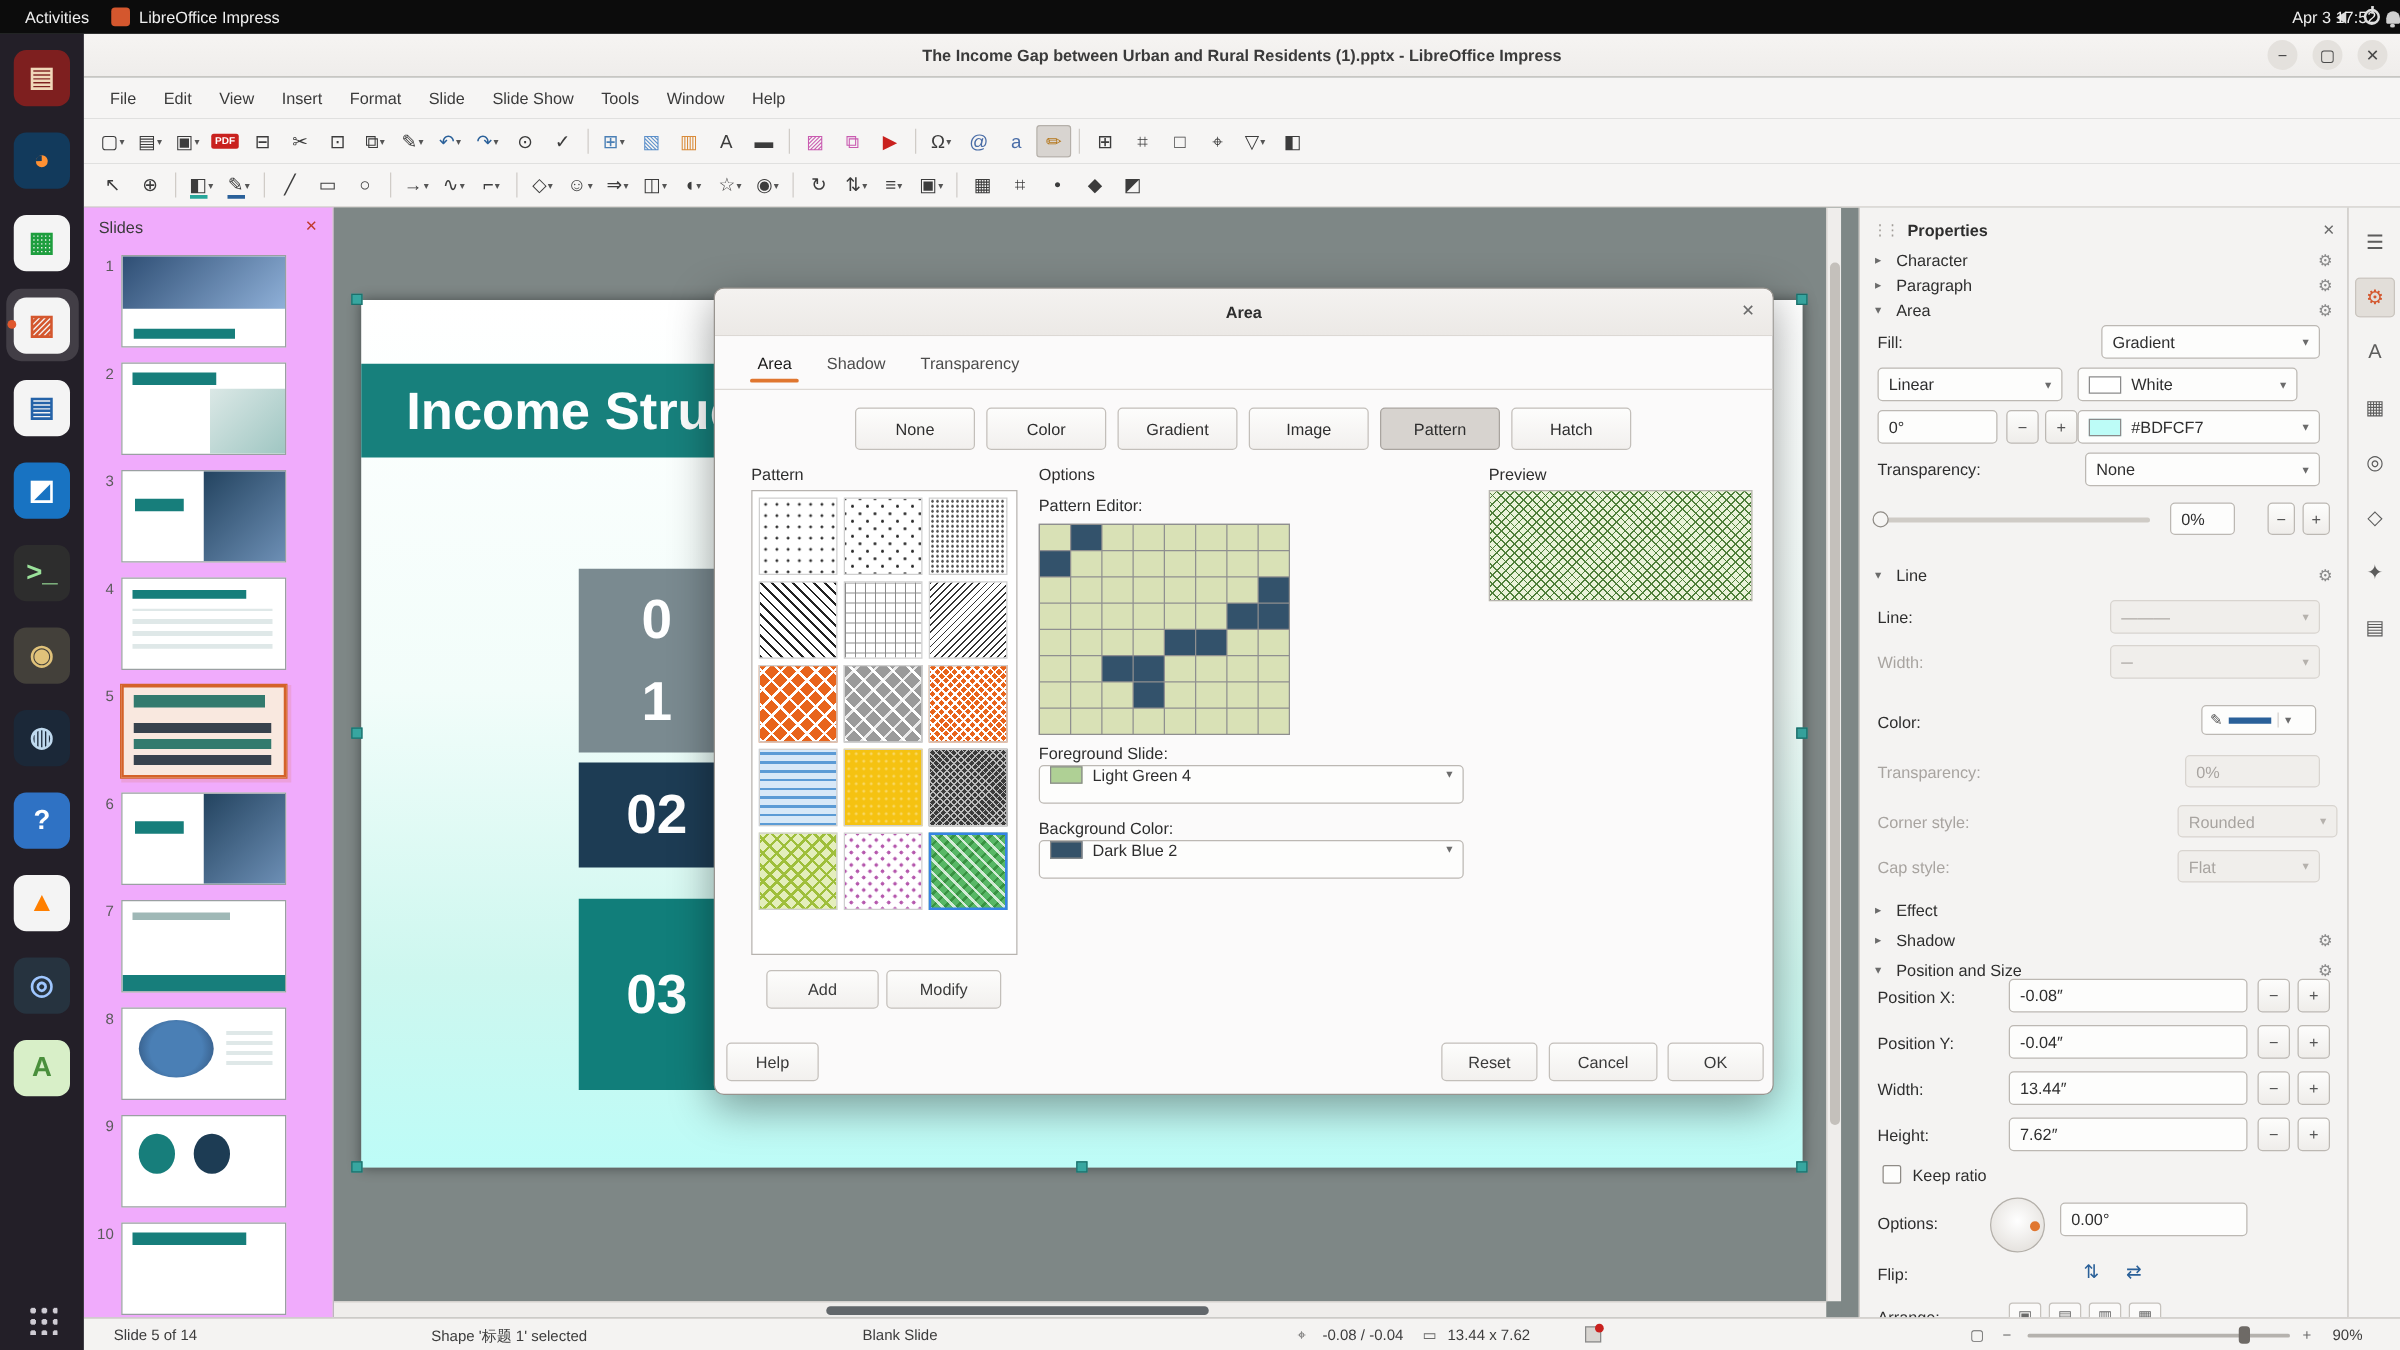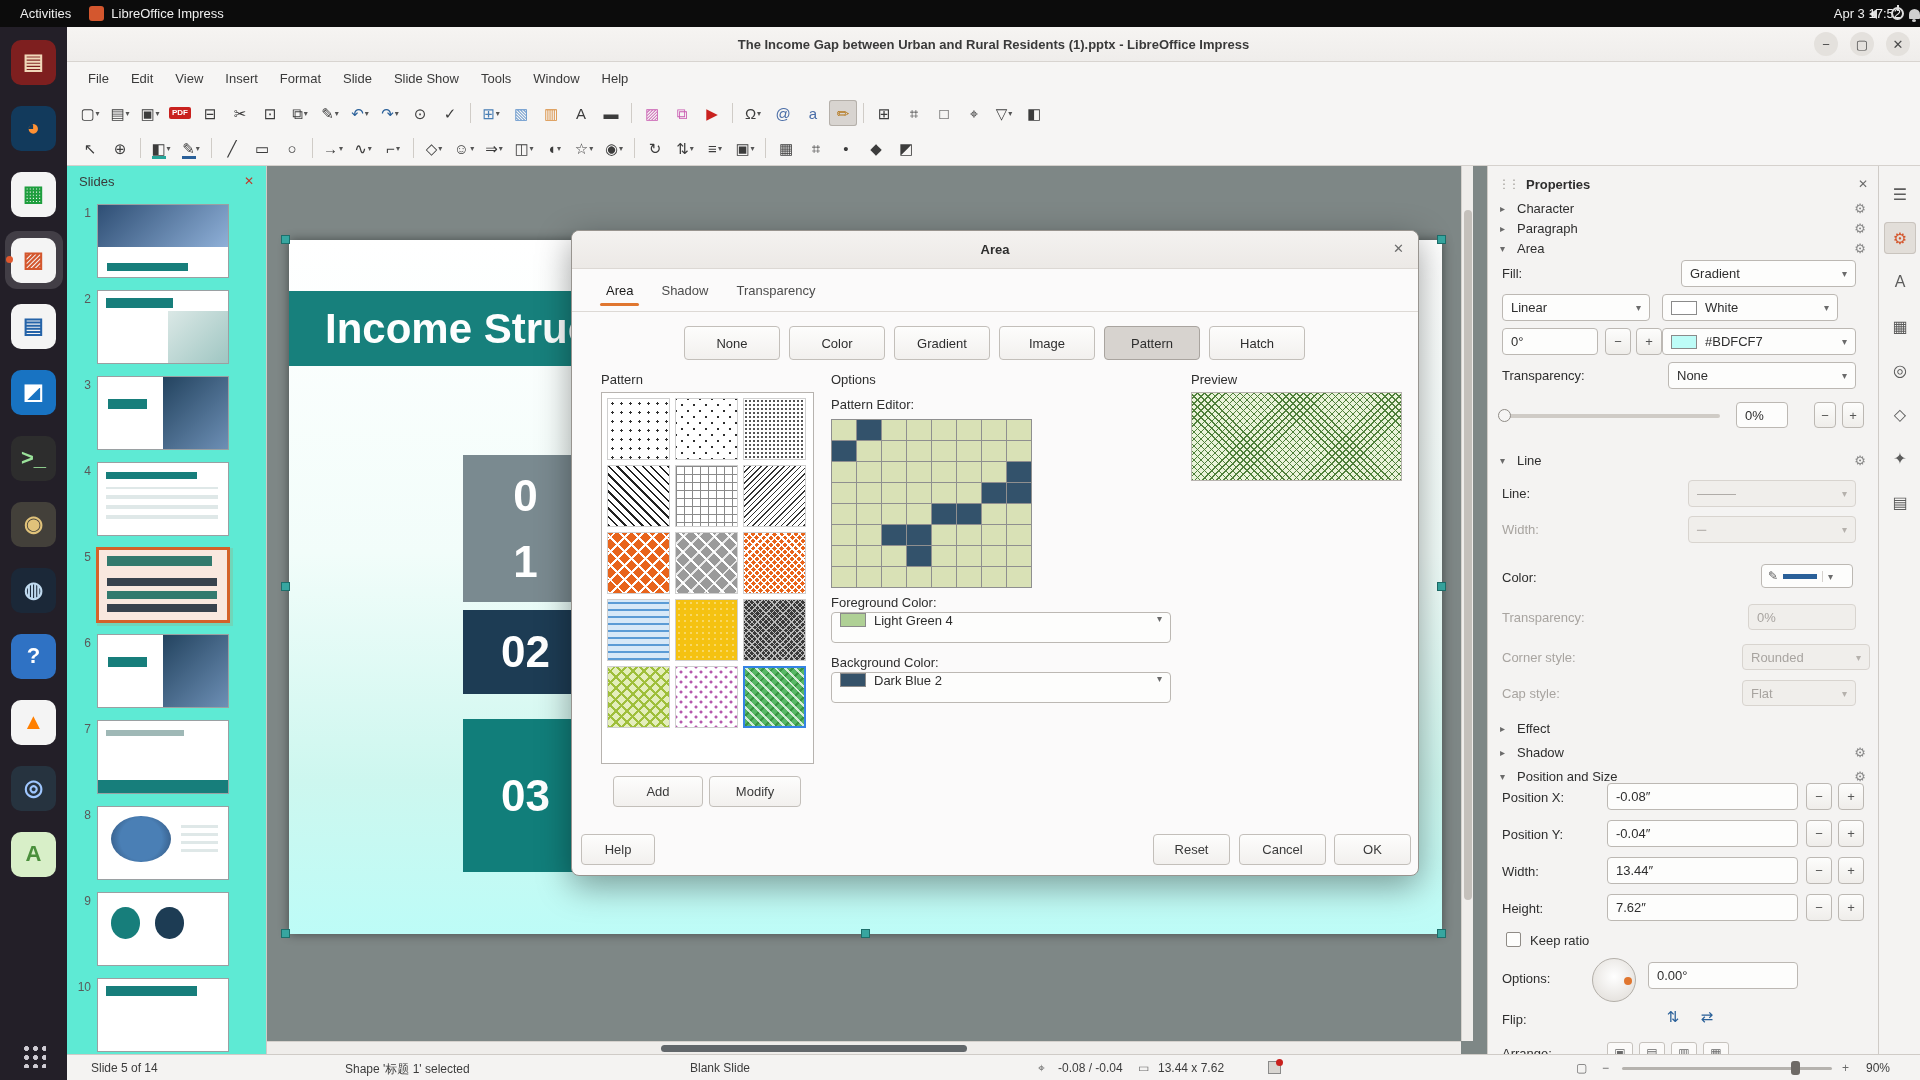--- a/index.html
+++ b/index.html
@@ -46,21 +46,21 @@
 .tb-btn{min-width:28px;height:26px;margin:0 1px;display:flex;align-items:center;justify-content:center;
   border-radius:3px;position:relative;font-size:15px;color:#3c3c3c;padding:0 2px}
 .tb-active{background:#d8d4d0;box-shadow:0 0 0 1px #b5b0aa inset}
 .tb-caret{font-size:8px;color:#555;margin-left:1px}
 .tb-glyph{line-height:1}
 .tb-bar{position:absolute;left:5px;right:9px;bottom:2px;height:3px}
 .pdf-glyph{background:#c9211e;color:#fff;font-size:8px;font-weight:bold;padding:2px 3px;border-radius:2px;line-height:1}
 .tb-sep{width:1px;height:20px;background:#d0ccc7;margin:0 5px}
 
 
-.slides-panel{position:absolute;left:67px;top:166px;width:200px;bottom:26px;background:#5eead4;border-right:1px solid #cfcbc7;overflow:hidden}
+.slides-panel{position:absolute;left:67px;top:166px;width:200px;bottom:26px;background:#f0abfc;border-right:1px solid #cfcbc7;overflow:hidden}
 .sp-header{height:30px;display:flex;align-items:center;padding:0 12px;font-size:13px;color:#3a3a3a}
 .sp-close{margin-left:auto;color:#c0392b;font-size:12px}
 .slide-row{display:flex;gap:6px;margin:8px 8px 10px 6px;height:76px;position:relative}
 .slide-num{width:18px;text-align:right;font-size:12px;color:#5a5a5a;padding-top:2px;flex:none}
 .thumb{width:132px;height:74px;background:#fff;border:1px solid #9aa0a2;position:relative;overflow:hidden;flex:none}
 .thumb::before,.thumb::after{content:"";position:absolute}
 .slide-selected .thumb{border:2px solid #d4622a;box-shadow:0 0 0 1px #d4622a}
 .slide-selected::after{content:"";position:absolute;left:24px;top:0;width:136px;height:78px;background:rgba(212,98,42,.15);pointer-events:none}
 .t1::before{left:0;top:0;right:0;height:58%;background:linear-gradient(135deg,#2e4e74,#8fb0d8)}
 .t1::after{left:7%;bottom:8%;width:62%;height:11%;background:#177e7b}
@@ -892,21 +892,21 @@
         <div class="glight"></div>
         <div class="glight"></div>
         <div class="glight"></div>
         <div class="glight"></div>
         <div class="glight"></div>
         <div class="glight"></div>
         <div class="glight"></div>
         <div class="glight"></div>
       </div>
 
-    <span class="dlg-sublabel" style="left:259px;top:364px">Foreground Color:</span>
+    <span class="dlg-sublabel" style="left:259px;top:364px">Foreground Slide:</span>
     <div class="dlg-dd" style="left:259px;top:381px;width:340px;height:31px">
       <span class="sw" id="fg-sw" style="background: rgb(175, 208, 149);"></span>
       <span>Light Green 4</span>
     </div>
     <span class="dlg-sublabel" style="left:259px;top:424px">Background Color:</span>
     <div class="dlg-dd" style="left:259px;top:441px;width:340px;height:31px">
       <span class="sw" id="bg-sw" style="background: rgb(53, 82, 105);"></span>
       <span>Dark Blue 2</span>
     </div>
 

